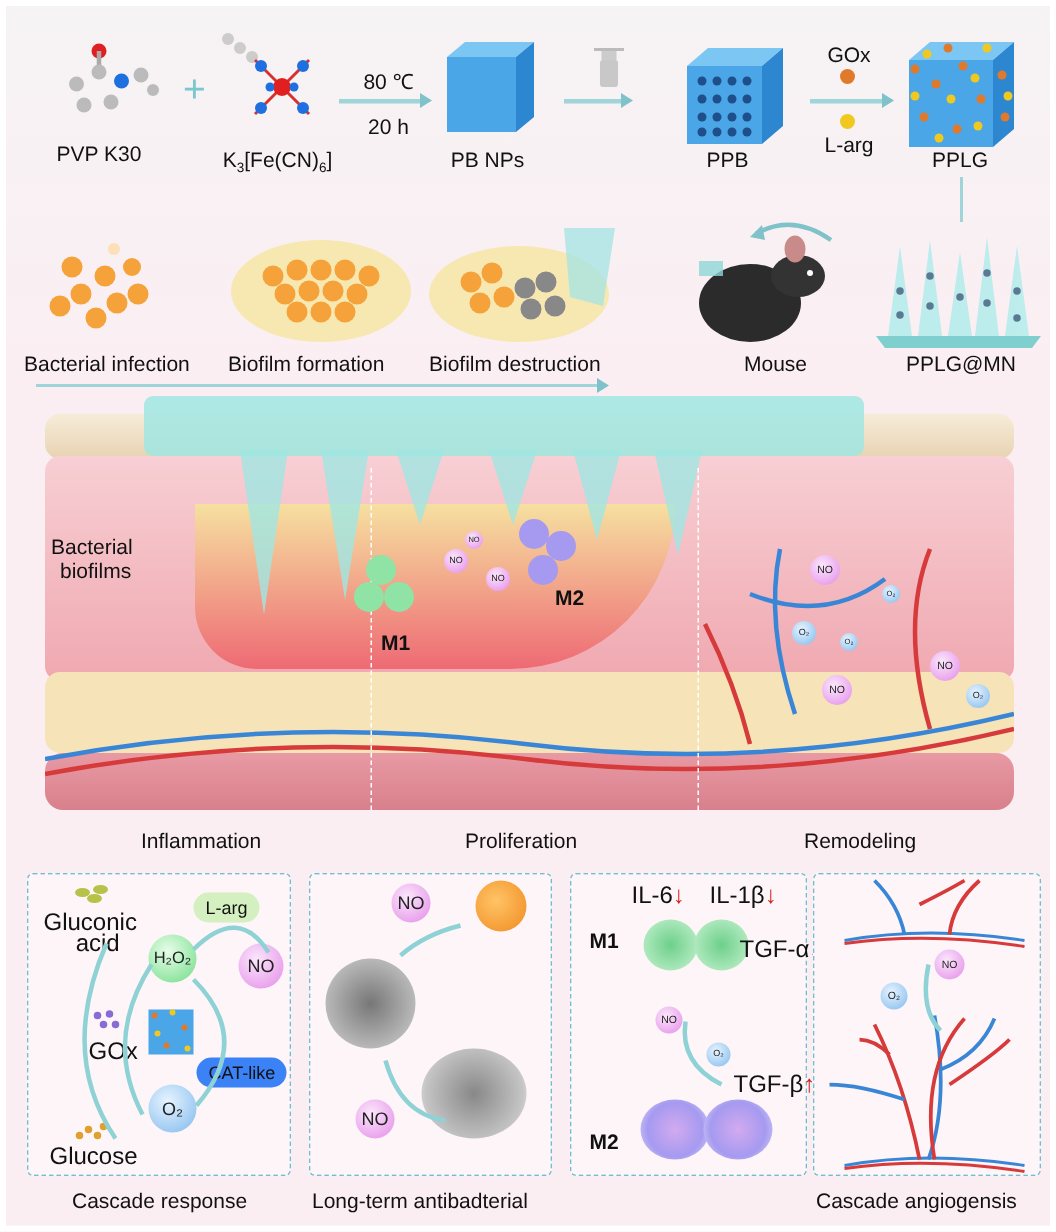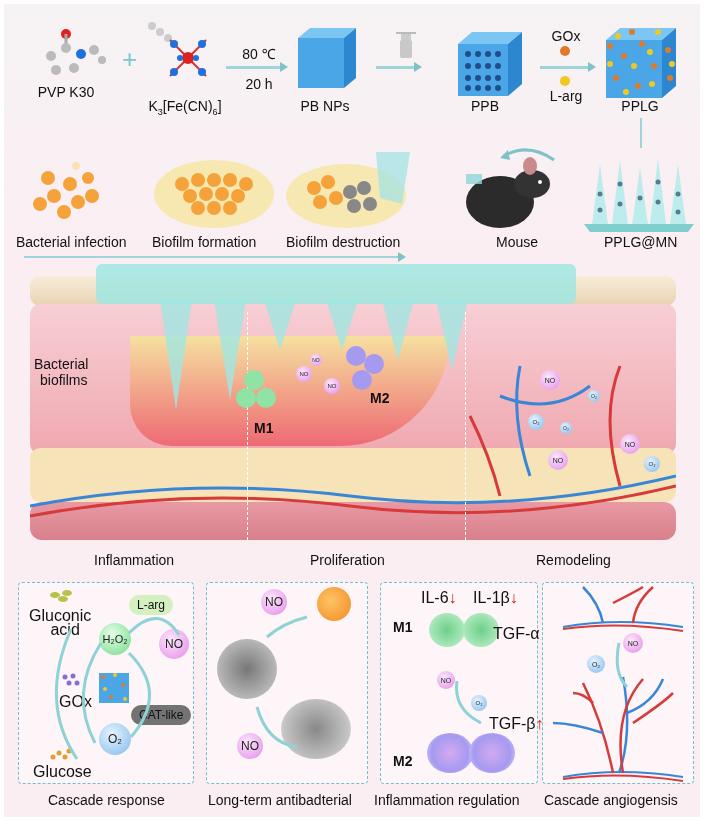--- a/index.html
+++ b/index.html
@@ -30,21 +30,21 @@
     <circle cx="40" cy="8" r="5" fill="#e02020"></circle>
     <line x1="40" y1="8" x2="40" y2="22" stroke="#aaa" stroke-width="3"></line>
     <circle cx="40" cy="22" r="5" fill="#bbb"></circle>
     <circle cx="55" cy="28" r="5" fill="#1e6fe0"></circle>
     <circle cx="25" cy="30" r="5" fill="#bbb"></circle>
     <circle cx="30" cy="44" r="5" fill="#bbb"></circle>
     <circle cx="48" cy="42" r="5" fill="#bbb"></circle>
     <circle cx="68" cy="24" r="5" fill="#bbb"></circle>
     <circle cx="76" cy="34" r="4" fill="#bbb"></circle>
   </svg>
-  <div class="lbl" style="left:22px;top:80px;width:80px">PVP K30</div>
+  <div class="lbl" style="left:22px;top:90px;width:80px">PVP K30</div>
 
   <div class="lbl" style="left:118px;top:40px;font-size:26px;color:#7cc6cf">+</div>
 
   <svg class="cube" style="left:140px;top:14px" width="80" height="70">
     <circle cx="8" cy="8" r="4" fill="#ccc"></circle>
       <circle cx="16" cy="14" r="4" fill="#ccc"></circle>
       <circle cx="24" cy="20" r="4" fill="#ccc"></circle>
     <line x1="26" y1="22" x2="62" y2="58" stroke="#d83030" stroke-width="2"></line>
     <line x1="62" y1="22" x2="26" y2="58" stroke="#d83030" stroke-width="2"></line>
     <circle cx="44" cy="40" r="6" fill="#e02020"></circle>
@@ -312,21 +312,21 @@
           <circle cx="8" cy="10" r="2"></circle>
           <circle cx="28" cy="18" r="2"></circle>
           <circle cx="16" cy="30" r="2"></circle>
         </g>
         <g fill="#f0c820">
           <circle cx="20" cy="8" r="2"></circle>
           <circle cx="10" cy="22" r="2"></circle>
           <circle cx="30" cy="32" r="2"></circle>
         </g>
       </svg>
-    <div class="pill" style="left:112px;top:122px;background:#737373">CAT-like</div>
+    <div class="pill" style="left:112px;top:122px;background:#3b82f6">CAT-like</div>
     <div class="bubble o2" style="left:80px;top:140px;width:32px;height:32px">O₂</div>
     <svg style="position:absolute;left:30px;top:164px" width="24" height="16">
         <g fill="#e0a030">
           <circle cx="4" cy="10" r="2.5"></circle>
           <circle cx="10" cy="6" r="2.5"></circle>
           <circle cx="16" cy="10" r="2.5"></circle>
           <circle cx="20" cy="4" r="2.5"></circle>
         </g>
       </svg>
     <div class="lbl-sm" style="left:14px;top:180px">Glucose</div>
@@ -362,21 +362,20 @@
     <div class="bubble no" style="left:56px;top:88px;width:18px;height:18px;font-size:7px">NO</div>
     <div class="bubble o2" style="left:90px;top:112px;width:16px;height:16px;font-size:6px">O₂</div>
     <svg style="position:absolute;left:70px;top:96px" width="40" height="50">
         <path d="M6,2 Q2,30 30,44" stroke="#8fd2d6" stroke-width="3" fill="none"></path>
       </svg>
     <div class="lbl-sm" style="left:108px;top:132px"><span>TGF-β</span><span style="color:#d02020">↑</span></div>
     <div class="lbl" style="left:12px;top:170px;font-weight:bold">M2</div>
     <div style="position:absolute;left:46px;top:150px;width:46px;height:40px;border-radius:50%;background:radial-gradient(circle,#d3aaf0,#a59af0 60%,#e3dcfb)"></div>
     <div style="position:absolute;left:88px;top:150px;width:46px;height:40px;border-radius:50%;background:radial-gradient(circle,#d3aaf0,#a59af0 60%,#e3dcfb)"></div>
   </div>
-  <div class="panel-title" style="left:370px">Inflammation regulation</div>
 
   <div class="panel" style="left:538px;width:152px">
     <svg style="position:absolute;left:0;top:0" width="152" height="202">
       <path d="M20,44 Q76,34 140,44" stroke="#3a86d6" stroke-width="2" fill="none"></path>
       <path d="M20,46 Q76,38 140,48" stroke="#d63a3a" stroke-width="2" fill="none"></path>
       <path d="M60,40 Q56,20 40,4" stroke="#3a86d6" stroke-width="2.5" fill="none"></path>
       <path d="M90,40 Q92,20 110,4" stroke="#d63a3a" stroke-width="2.5" fill="none"></path>
       <path d="M70,20 Q90,10 100,4" stroke="#d63a3a" stroke-width="2.5" fill="none"></path>
       <path d="M20,194 Q76,184 140,194" stroke="#3a86d6" stroke-width="2" fill="none"></path>
       <path d="M20,196 Q76,188 140,198" stroke="#d63a3a" stroke-width="2" fill="none"></path>

